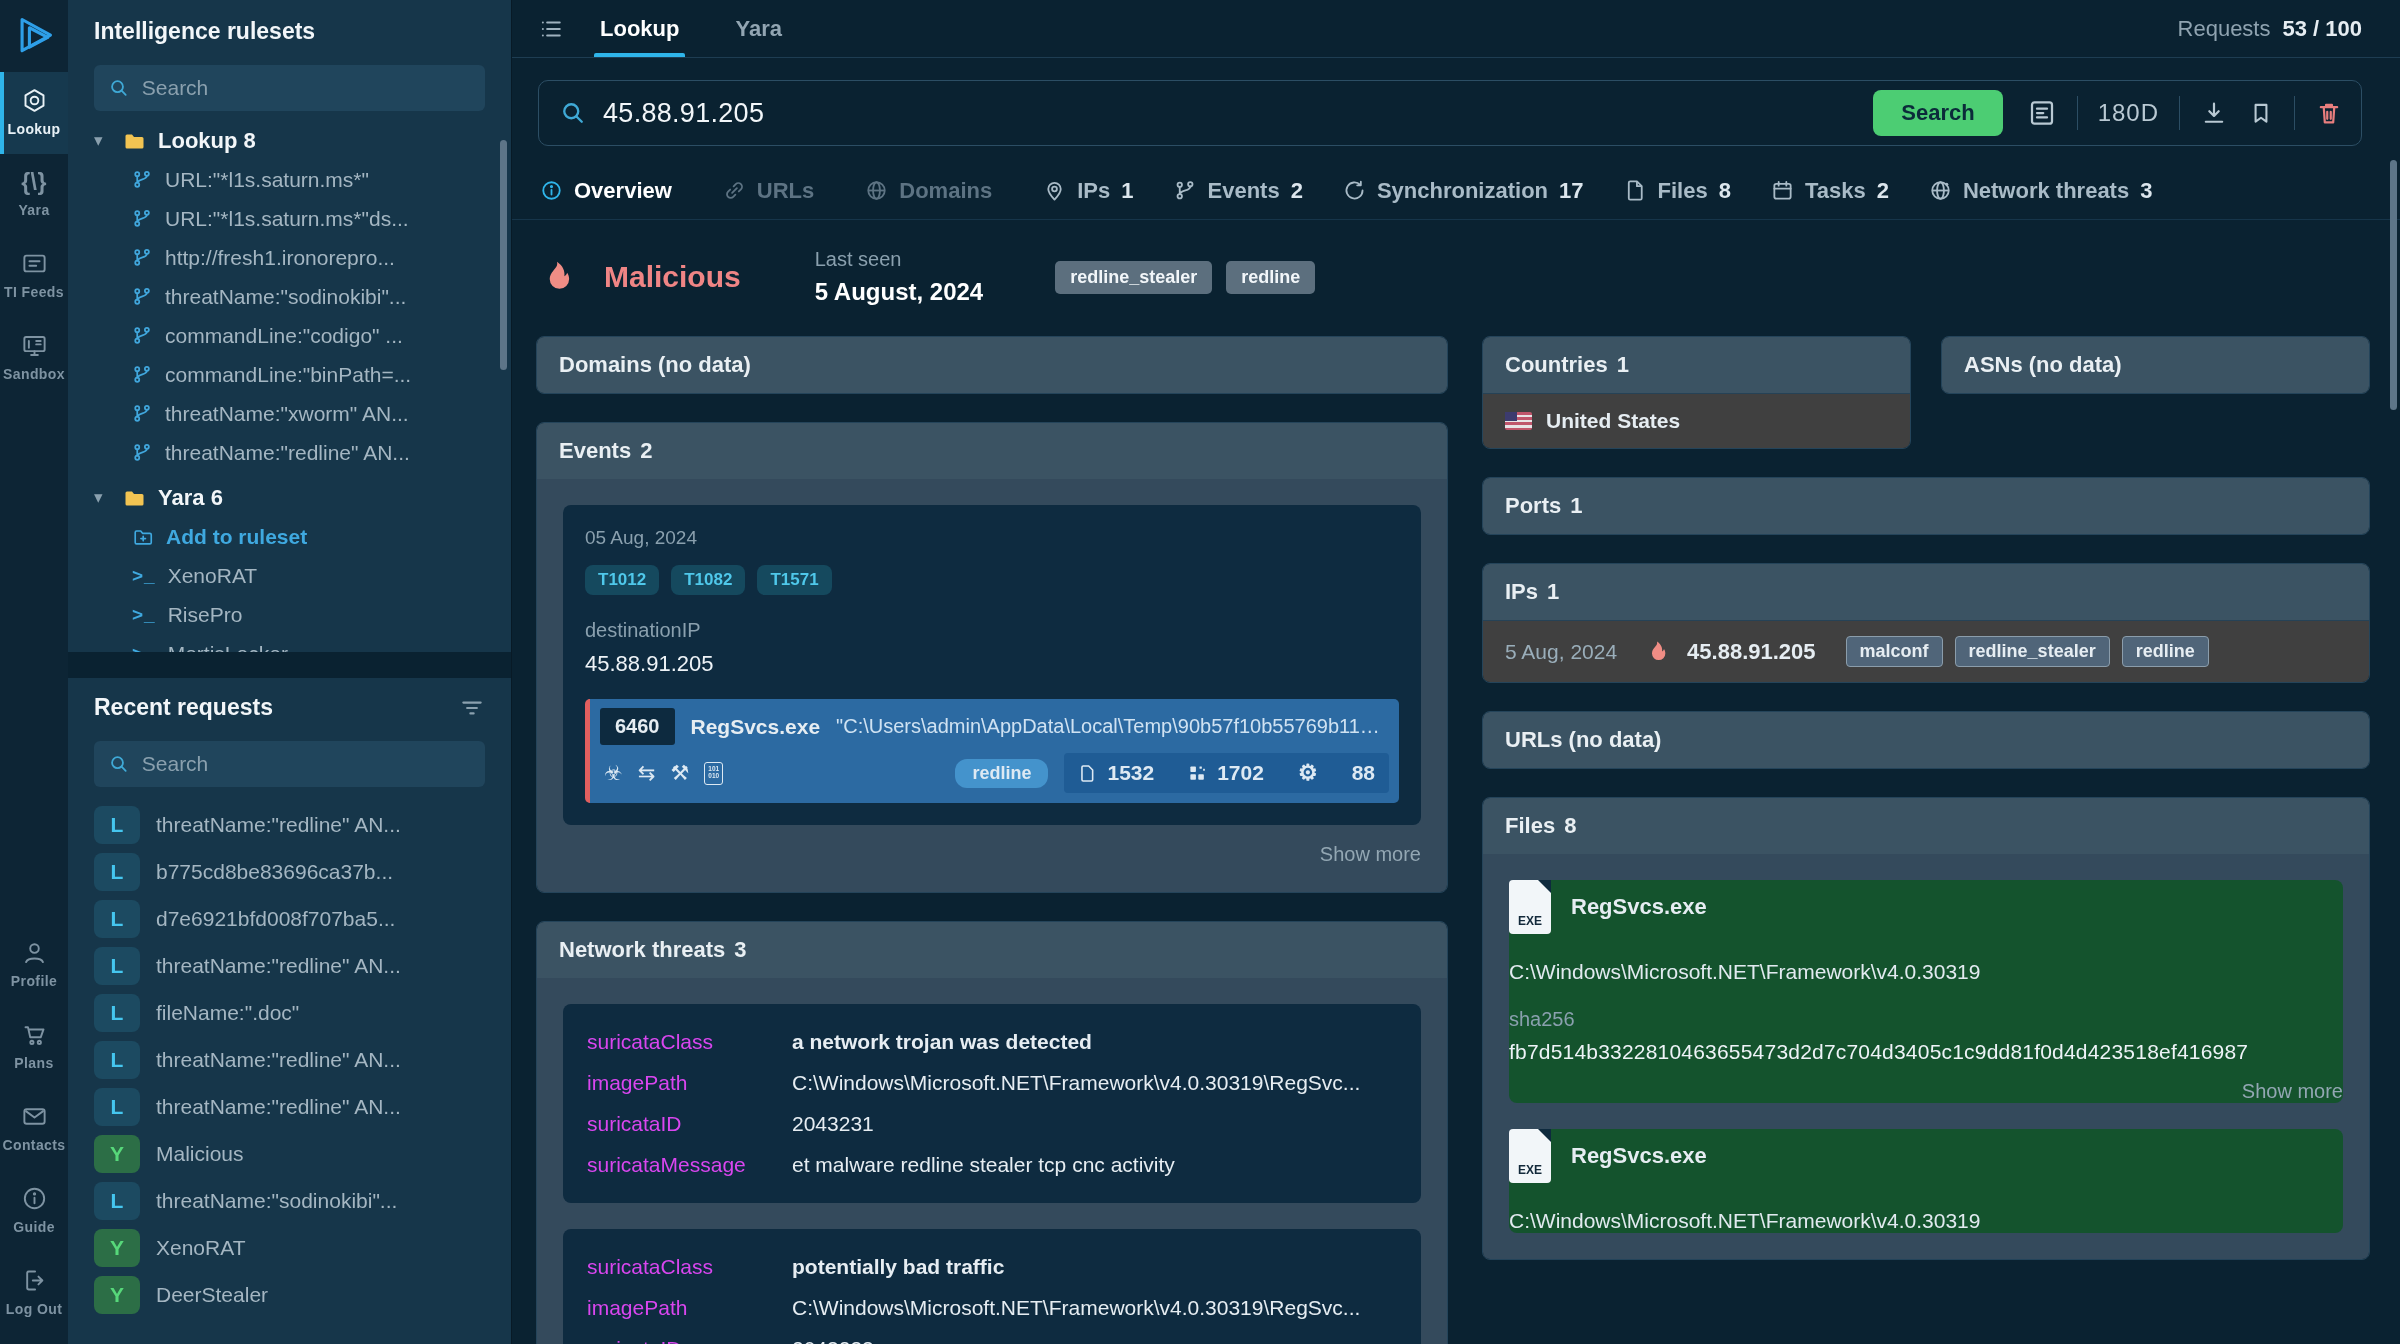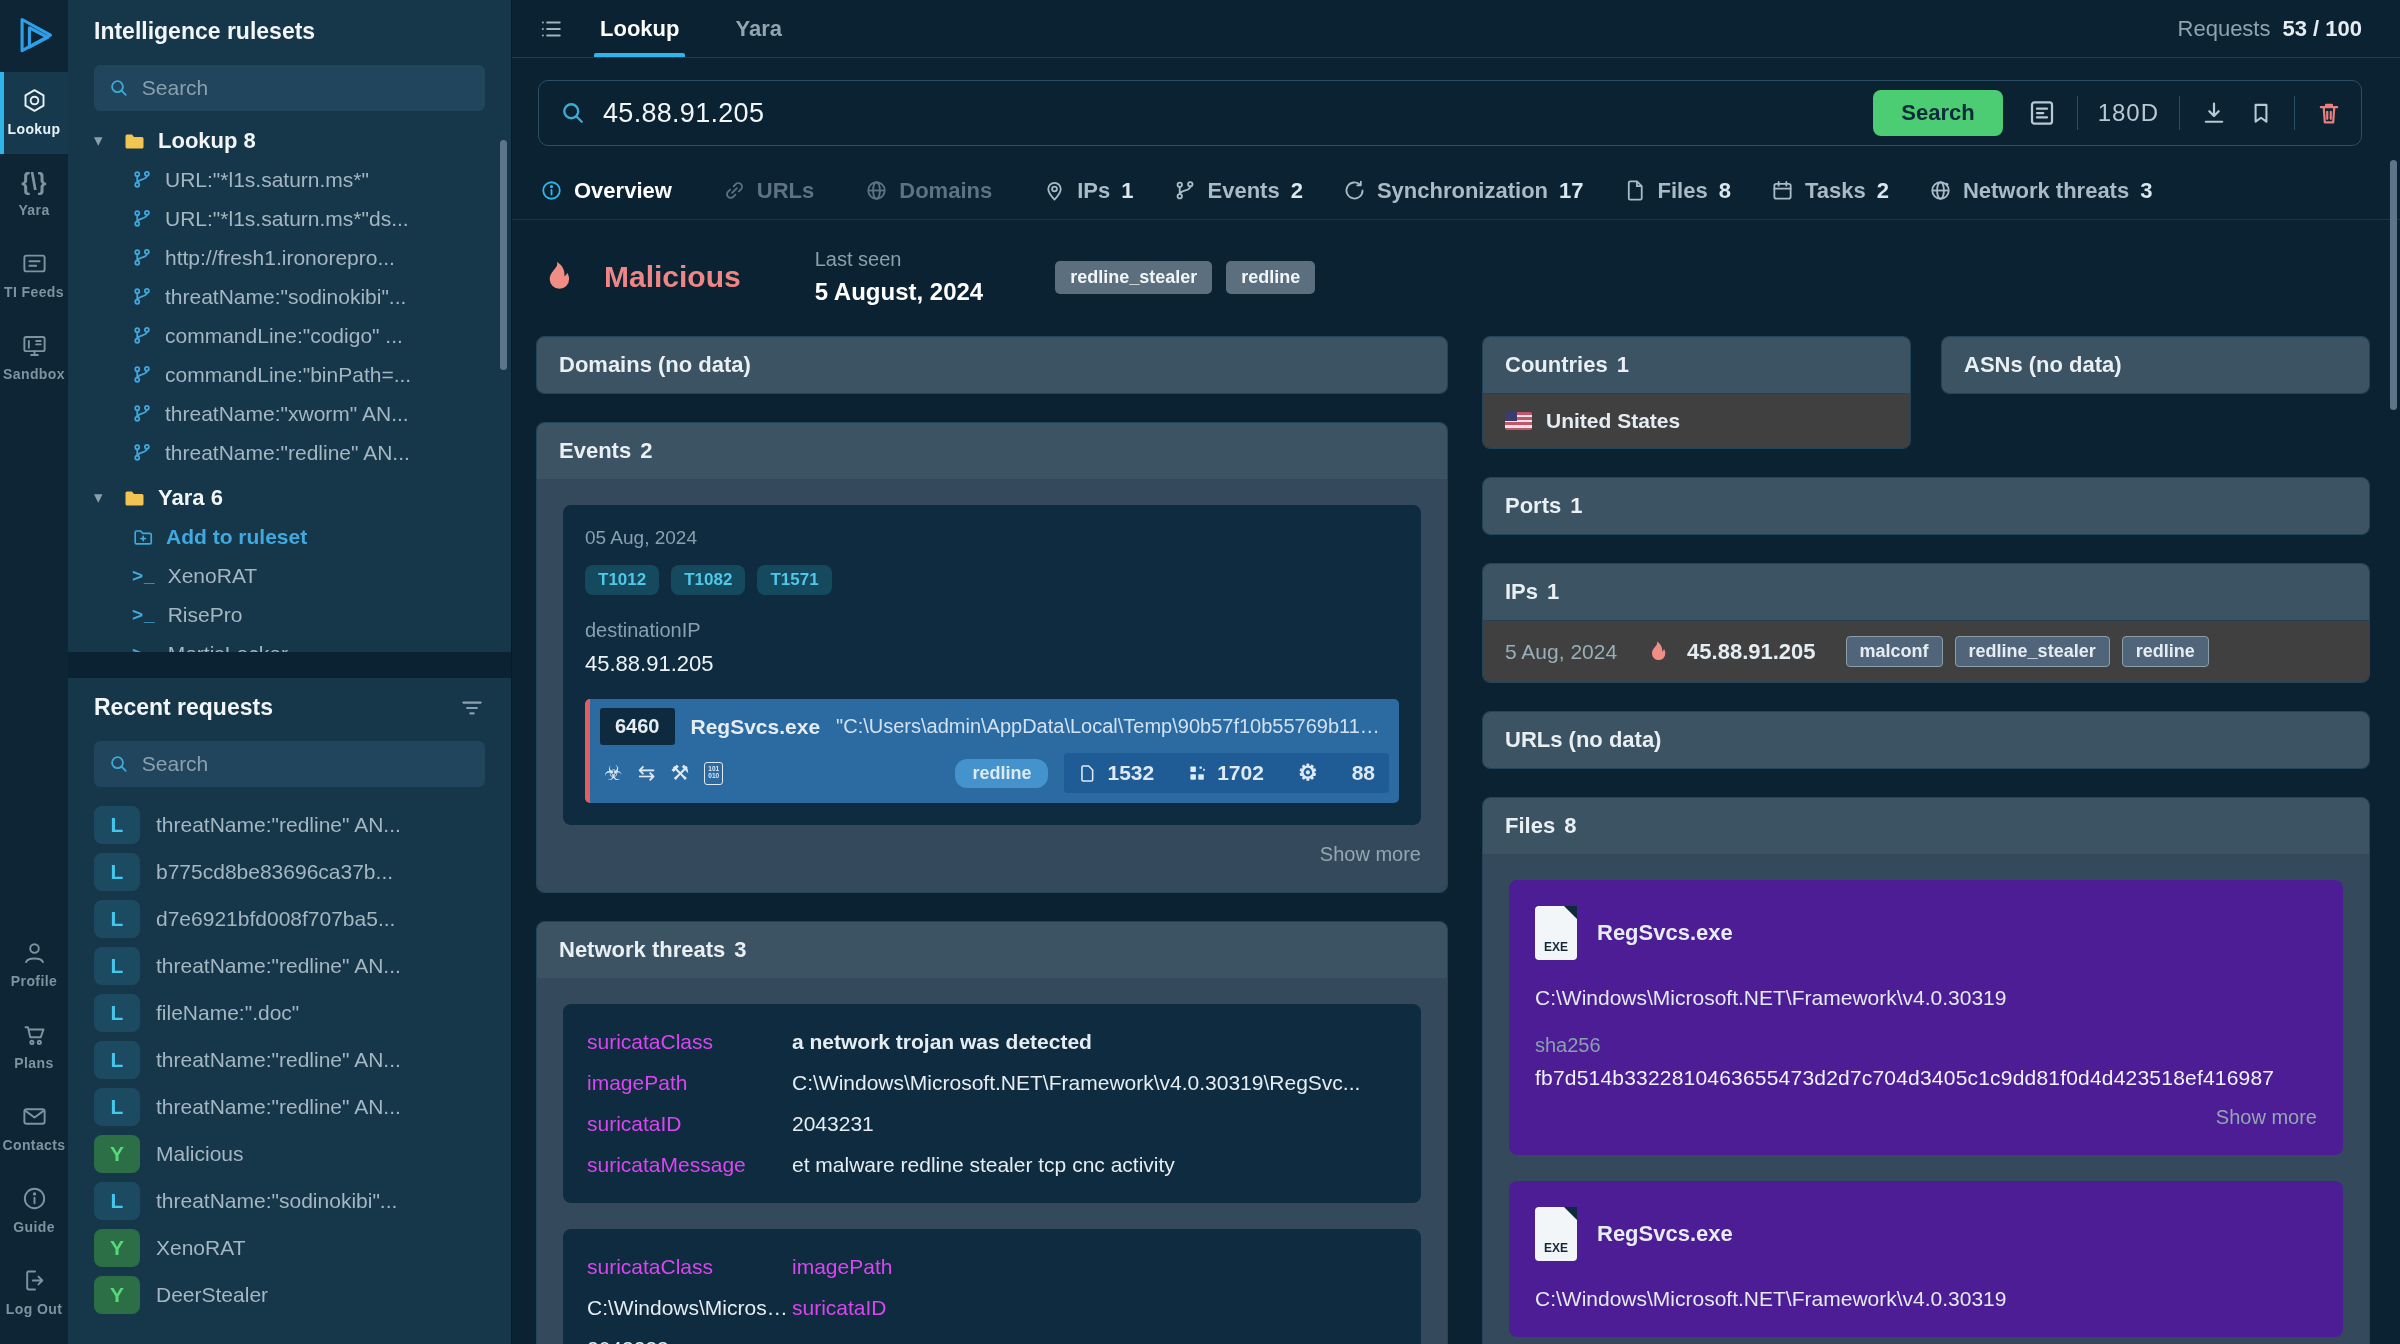--- a/index.html
+++ b/index.html
@@ -131,21 +131,21 @@
   
   .flag { width:27px; height:18px; position:relative; flex-shrink:0;
     background:repeating-linear-gradient(180deg,#c0556b 0 2.6px,#e8e3e6 2.6px 5.2px); border-radius:2px; }
   .flag::before { content:""; position:absolute; left:0; top:0; width:12px; height:9px; background:#3c3b6e; }
   .ipdate { color:#9aaeba; font-size:21px; margin-right:16px; }
   .ipaddr { font-weight:bold; font-size:22px; margin:0 6px; }
   .iptags { display:flex; gap:12px; margin-left:10px; }
   .iptag { background:#506579; border:1px solid #8b9dab; border-radius:4px; padding:4px 13px; font-size:18px; font-weight:bold; }
 
   
-  .fcard { background:#4c1d95; border-radius:8px; padding:26px; margin-bottom:26px; }
+  .fcard { background:#14532d; border-radius:8px; margin-bottom:26px; }
   .fcard:last-child { margin-bottom:0; }
   .fhead { display:flex; align-items:center; gap:20px; margin-bottom:26px; }
   .exeicon { width:42px; height:54px; background:#f2f6f9; border-radius:4px; position:relative; flex-shrink:0; }
   .exeicon::before { content:""; position:absolute; top:0; right:0; border-style:solid; border-width:0 13px 13px 0; border-color:#0e2a3e #0e2a3e #f2f6f9 transparent; }
   .exeicon span { position:absolute; bottom:6px; left:0; right:0; text-align:center; font-size:12px; font-weight:bold; color:#13293a; }
   .fname { font-size:22px; font-weight:bold; }
   .fpath { font-size:21px; color:#e2eaf0; margin-bottom:24px; }
   .flabel { font-size:20px; color:#8aa0ae; margin-bottom:9px; }
   .fhash { font-size:21px; color:#eef3f7; letter-spacing:.2px; }
   .fshow { text-align:right; color:#93a7b3; font-size:20px; margin-top:16px; cursor:pointer; }
@@ -635,20 +635,21 @@
                 <span class="v">C:\Windows\Microsoft.NET\Framework\v4.0.30319\RegSvc...</span>
                 <span class="k">suricataID</span>
                 <span class="v">2043231</span>
                 <span class="k">suricataMessage</span>
                 <span class="v">et malware redline stealer tcp cnc activity</span>
               </div>
             </div>
             <div class="kvcard">
               <div class="kv">
                 <span class="k">suricataClass</span>
+                <span class="v v-yellow">potentially bad traffic</span>
                 <span class="k">imagePath</span>
                 <span class="v">C:\Windows\Microsoft.NET\Framework\v4.0.30319\RegSvc...</span>
                 <span class="k">suricataID</span>
                 <span class="v">2043233</span>
 
               </div>
             </div>
           </div>
         </div>
       </div>

